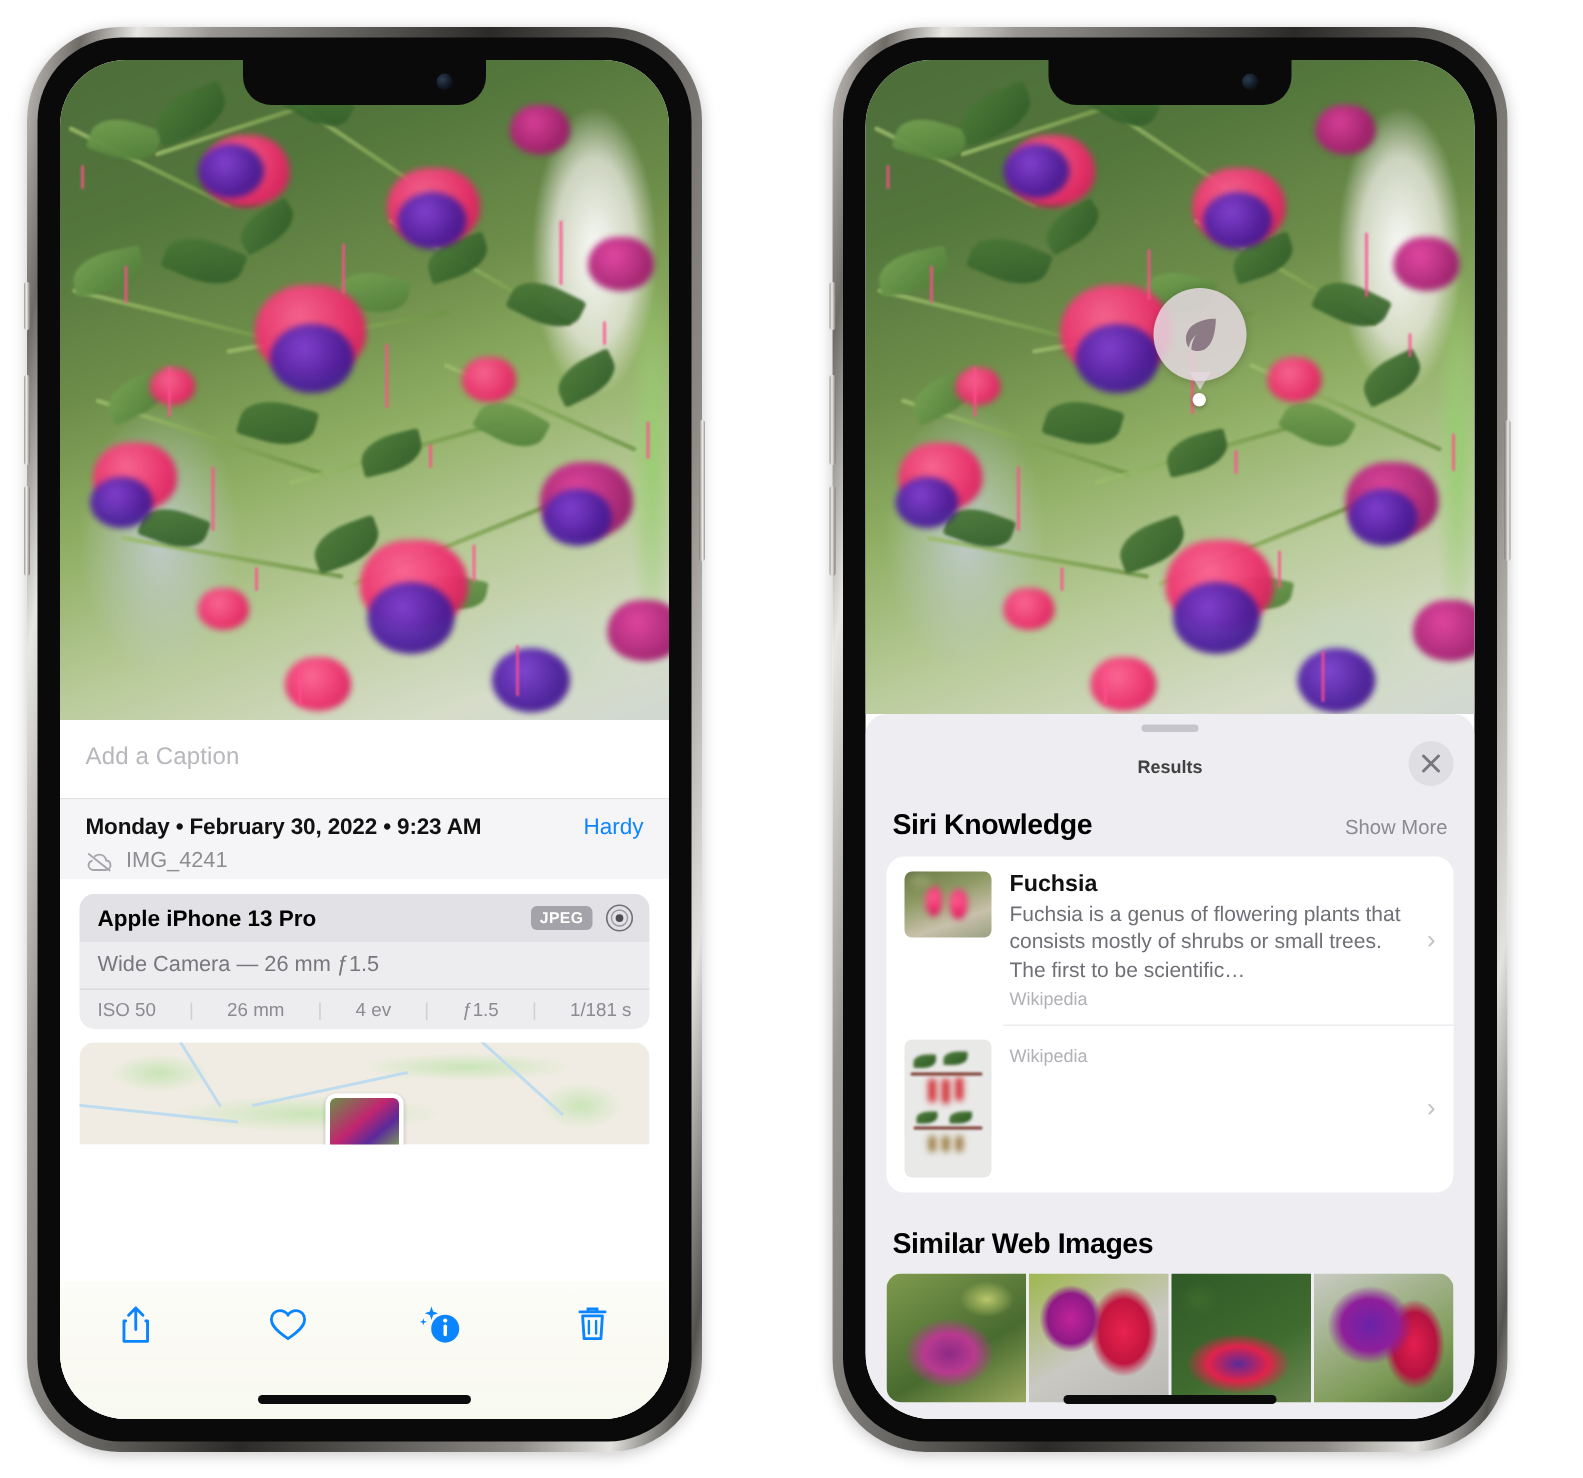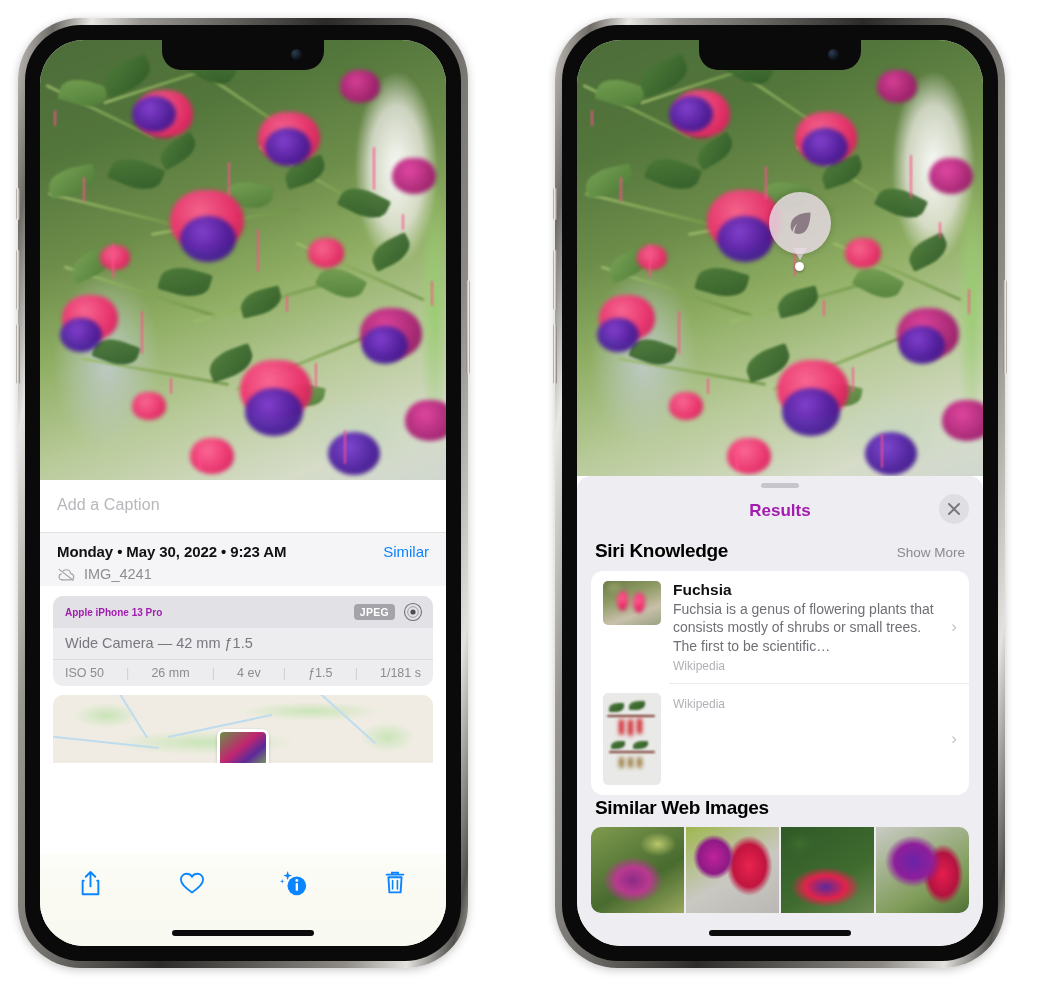--- a/index.html
+++ b/index.html
@@ -118,21 +118,21 @@
   .meta-file { font-size: 14.5px; color: #8d8d92; }
 
   .camera-card {
     margin: 10px 13px 0; border-radius: 10px; overflow: hidden;
     background: #ededf0; border: 0;
   }
   .cam-head {
     display: flex; align-items: center; justify-content: space-between;
     background: #e2e2e6; padding: 6px 10px 6px 12px;
   }
-  .cam-title { font-size: 10px; font-weight: 700; color: #a21caf; }
+  .cam-title { font-size: 15px; font-weight: 700; color: #000000; }
   .cam-head-right { display: flex; align-items: center; gap: 8px; }
   .jpeg-chip {
     background: #a3a3a9; color: #fff; font-size: 10.5px; font-weight: 700;
     padding: 2px 6px; border-radius: 4px; letter-spacing: .3px;
   }
   .lens-icon { width: 20px; height: 20px; }
   .cam-body { padding: 7px 12px 8px; }
   .cam-line { font-size: 14.5px; color: #77777d; }
   .cam-line2 { display: flex; align-items: center; justify-content: space-between; margin-top: 3px; }
   .vibrant-chip {
@@ -175,21 +175,21 @@
 
   
   .sheet-right {
     position: absolute; left: 0; right: 0; bottom: 0;
     background: #eeeef2;
     border-top-left-radius: 14px; border-top-right-radius: 14px;
     z-index: 20; overflow: hidden;
   }
   .grabber { width: 38px; height: 5px; border-radius: 3px; background: #c5c5cb; margin: 7px auto 0; }
   .res-head { position: relative; height: 46px; display: flex; align-items: center; justify-content: center; }
-  .res-title { font-size: 17px; font-weight: 700; color: #a21caf; }
+  .res-title { font-size: 12px; font-weight: 700; color: #404040; }
   .close-btn {
     position: absolute; right: 14px; top: 6px;
     width: 30px; height: 30px; border-radius: 50%;
     background: #dedee3; display: flex; align-items: center; justify-content: center;
     color: #7a7a80;
   }
   .sec-head {
     display: flex; align-items: baseline; justify-content: space-between;
     padding: 6px 18px 9px;
   }
@@ -320,22 +320,22 @@
       <div class="sheet-left" style="top:440px">
 
         <div class="caption-row">
           <span class="caption-placeholder">Add a Caption</span>
         </div>
         <div class="hairline"></div>
 
 
         <div class="meta-block">
           <div class="meta-row1">
-            <span class="meta-date">Monday • May 30, 2022 • 9:23 AM</span>
-            <span class="meta-adjust">Similar</span>
+            <span class="meta-date">Monday • February 30, 2022 • 9:23 AM</span>
+            <span class="meta-adjust">Hardy</span>
           </div>
           <div class="meta-row2">
             <svg width="19" height="15" viewBox="0 0 26 20">
               <path d="M7.4 17.5h10.8c2.6 0 4.6-2 4.6-4.4 0-2.3-1.7-4.1-4-4.4-.5-3-3-5.2-6.1-5.2-1.6 0-3 .6-4.1 1.5" fill="none" stroke="#a5a5ab" stroke-width="1.7" stroke-linecap="round"></path>
               <path d="M7.4 17.5c-2.6 0-4.6-1.9-4.6-4.3 0-1.9 1.2-3.5 3-4.1" fill="none" stroke="#a5a5ab" stroke-width="1.7" stroke-linecap="round"></path>
               <path d="M3 3l19 15" stroke="#a5a5ab" stroke-width="1.7" stroke-linecap="round"></path>
             </svg>
             <span class="meta-file">IMG_4241</span>
           </div>
         </div>
@@ -346,21 +346,21 @@
             <span class="cam-head-right">
               <span class="jpeg-chip">JPEG</span>
               <svg class="lens-icon" viewBox="0 0 24 24">
                 <circle cx="12" cy="12" r="10.2" fill="none" stroke="#6f6f75" stroke-width="1.3"></circle>
                 <circle cx="12" cy="12" r="6.4" fill="none" stroke="#9a9aa0" stroke-width="1.1"></circle>
                 <circle cx="12" cy="12" r="3.1" fill="#4d4d53"></circle>
               </svg>
             </span>
           </div>
           <div class="cam-body">
-            <div class="cam-line">Wide Camera — 42 mm ƒ1.5</div>
+            <div class="cam-line">Wide Camera — 26 mm ƒ1.5</div>
           </div>
           <div class="cam-foot">
             <span>ISO 50</span>
             <span class="sep">|</span>
             <span>26 mm</span>
             <span class="sep">|</span>
             <span>4 ev</span>
             <span class="sep">|</span>
             <span>ƒ1.5</span>
             <span class="sep">|</span>
@@ -549,21 +549,21 @@
               <div class="blob" style="left:25px;top:64px;width:5px;height:11px;border-radius:3px;background:#9a7b3e"></div>
               <div class="blob" style="left:34px;top:64px;width:5px;height:11px;border-radius:3px;background:#9a7b3e"></div>
             </div>
             <div class="kbody">
               <div class="ksrc">Wikipedia</div>
             </div>
             <span class="kchev">›</span>
           </div>
         </div>
 
-        <div class="sec-head" style="padding-top:2px;padding-bottom:8px">
+        <div class="sec-head" style="padding-top:24px;padding-bottom:8px">
           <span class="sec-title">Similar Web Images</span>
         </div>
 
         <div class="web-row">
           <div class="web-thumb" style="background:radial-gradient(closest-side at 45% 62%,#8d2a86 0%,#b83a8f 40%,rgba(0,0,0,0) 72%),radial-gradient(closest-side at 72% 20%,#b9c76a 0%,rgba(0,0,0,0) 70%),linear-gradient(150deg,#7f9a4e,#486b2f 60%,#9aa85e)"></div>
           <div class="web-thumb" style="background:radial-gradient(closest-side at 30% 35%,#c0239a 0%,#8e1a86 55%,rgba(0,0,0,0) 75%),radial-gradient(closest-side at 68% 45%,#e8234e 0%,#c1153f 55%,rgba(0,0,0,0) 78%),linear-gradient(150deg,#9fb74f,#c9c8c2 55%,#b9b8b4)"></div>
           <div class="web-thumb" style="background:radial-gradient(closest-side at 48% 70%,#5a2a9a 0%,#e0234a 45%,rgba(0,0,0,0) 78%),radial-gradient(closest-side at 20% 20%,#3d6b2d 0%,rgba(0,0,0,0) 70%),linear-gradient(150deg,#2f5a27,#3f6b2f 60%,#6e8a52)"></div>
           <div class="web-thumb" style="background:radial-gradient(closest-side at 40% 40%,#6a23a8 0%,#8e1f9a 50%,rgba(0,0,0,0) 76%),radial-gradient(closest-side at 72% 55%,#e41e4e 0%,#b41340 55%,rgba(0,0,0,0) 78%),linear-gradient(150deg,#c9cbc4,#7d9a56 70%,#4e7036)"></div>
         </div>
 

